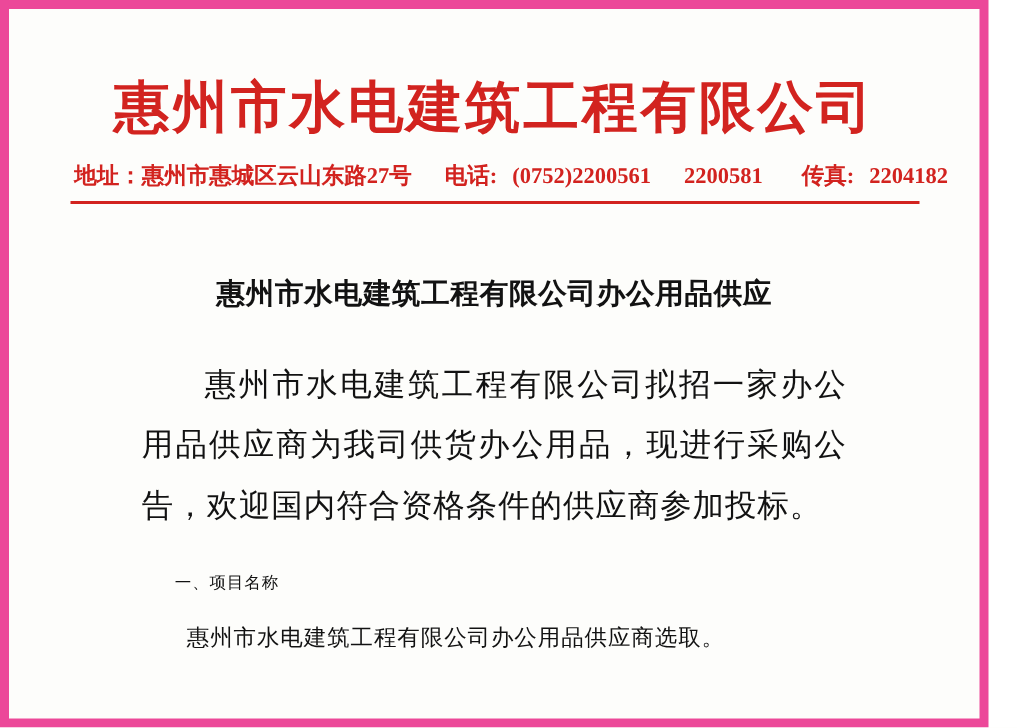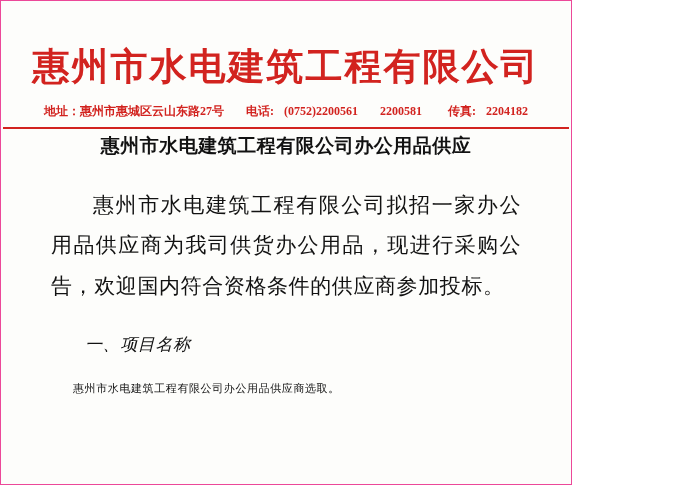--- a/index.html
+++ b/index.html
@@ -8,25 +8,25 @@
   }
   body {
     width: 679px;
     height: 485px;
     background: #ffffff;
     font-family: "Liberation Serif", "DejaVu Serif", serif;
     overflow: hidden;
   }
   .page {
     position: relative;
-    width: 572px;
+    width: 659px;
     height: 485px;
     background: #fdfdfb;
     box-sizing: border-box;
-    border: 1px solid #ec4899;
+    border: 6px solid #ec4899;
   }
   
   .letterhead {
     padding-top: 42px;
   }
   .company-name {
     text-align: center;
     color: #d2231f;
     font-family: "DejaVu Serif", "Liberation Serif", serif;
     font-weight: bold;
@@ -35,39 +35,40 @@
     line-height: 1.25;
     white-space: nowrap;
   }
   .contact-line {
     margin: 14px auto 0 auto;
     width: 560px;
     text-align: center;
     color: #d2231f;
     font-family: "Liberation Serif", "DejaVu Serif", serif;
     font-weight: bold;
-    font-size: 12px;
+    font-size: 15px;
     white-space: nowrap;
   }
   .contact-line span {
     display: inline-block;
   }
   .gap-s { width: 10px; }
   .gap-m { width: 22px; }
   .gap-l { width: 26px; }
   .rule {
     margin: 7px auto 0 auto;
     width: 566px;
     height: 2px;
     background: #d2231f;
   }
   
   .doc-body {
     margin: 0 auto;
     width: 470px;
+    padding-top: 44px;
     color: #121212;
   }
   .doc-title {
     text-align: center;
     font-family: "DejaVu Serif", "Liberation Serif", serif;
     font-weight: bold;
     font-size: 19px;
     line-height: 1.75;
     letter-spacing: 0.5px;
   }
@@ -77,29 +78,28 @@
   .para {
     margin-top: 22px;
     font-size: 21px;
     line-height: 1.95;
     text-align: justify;
     text-indent: 2em;
     letter-spacing: 0.6px;
   }
   .section-heading {
     margin-top: 14px;
-    font-size: 17px;
+    font-size: 11px;
     line-height: 1.95;
     text-indent: 2em;
     letter-spacing: 0.6px;
-    font-style: italic;
   }
   .para-tight {
     margin-top: 6px;
-    font-size: 11px;
+    font-size: 15px;
     line-height: 1.95;
     text-indent: 2em;
     letter-spacing: 0.6px;
   }
 </style>
 </head>
 <body>
 
 <div class="page">
 

